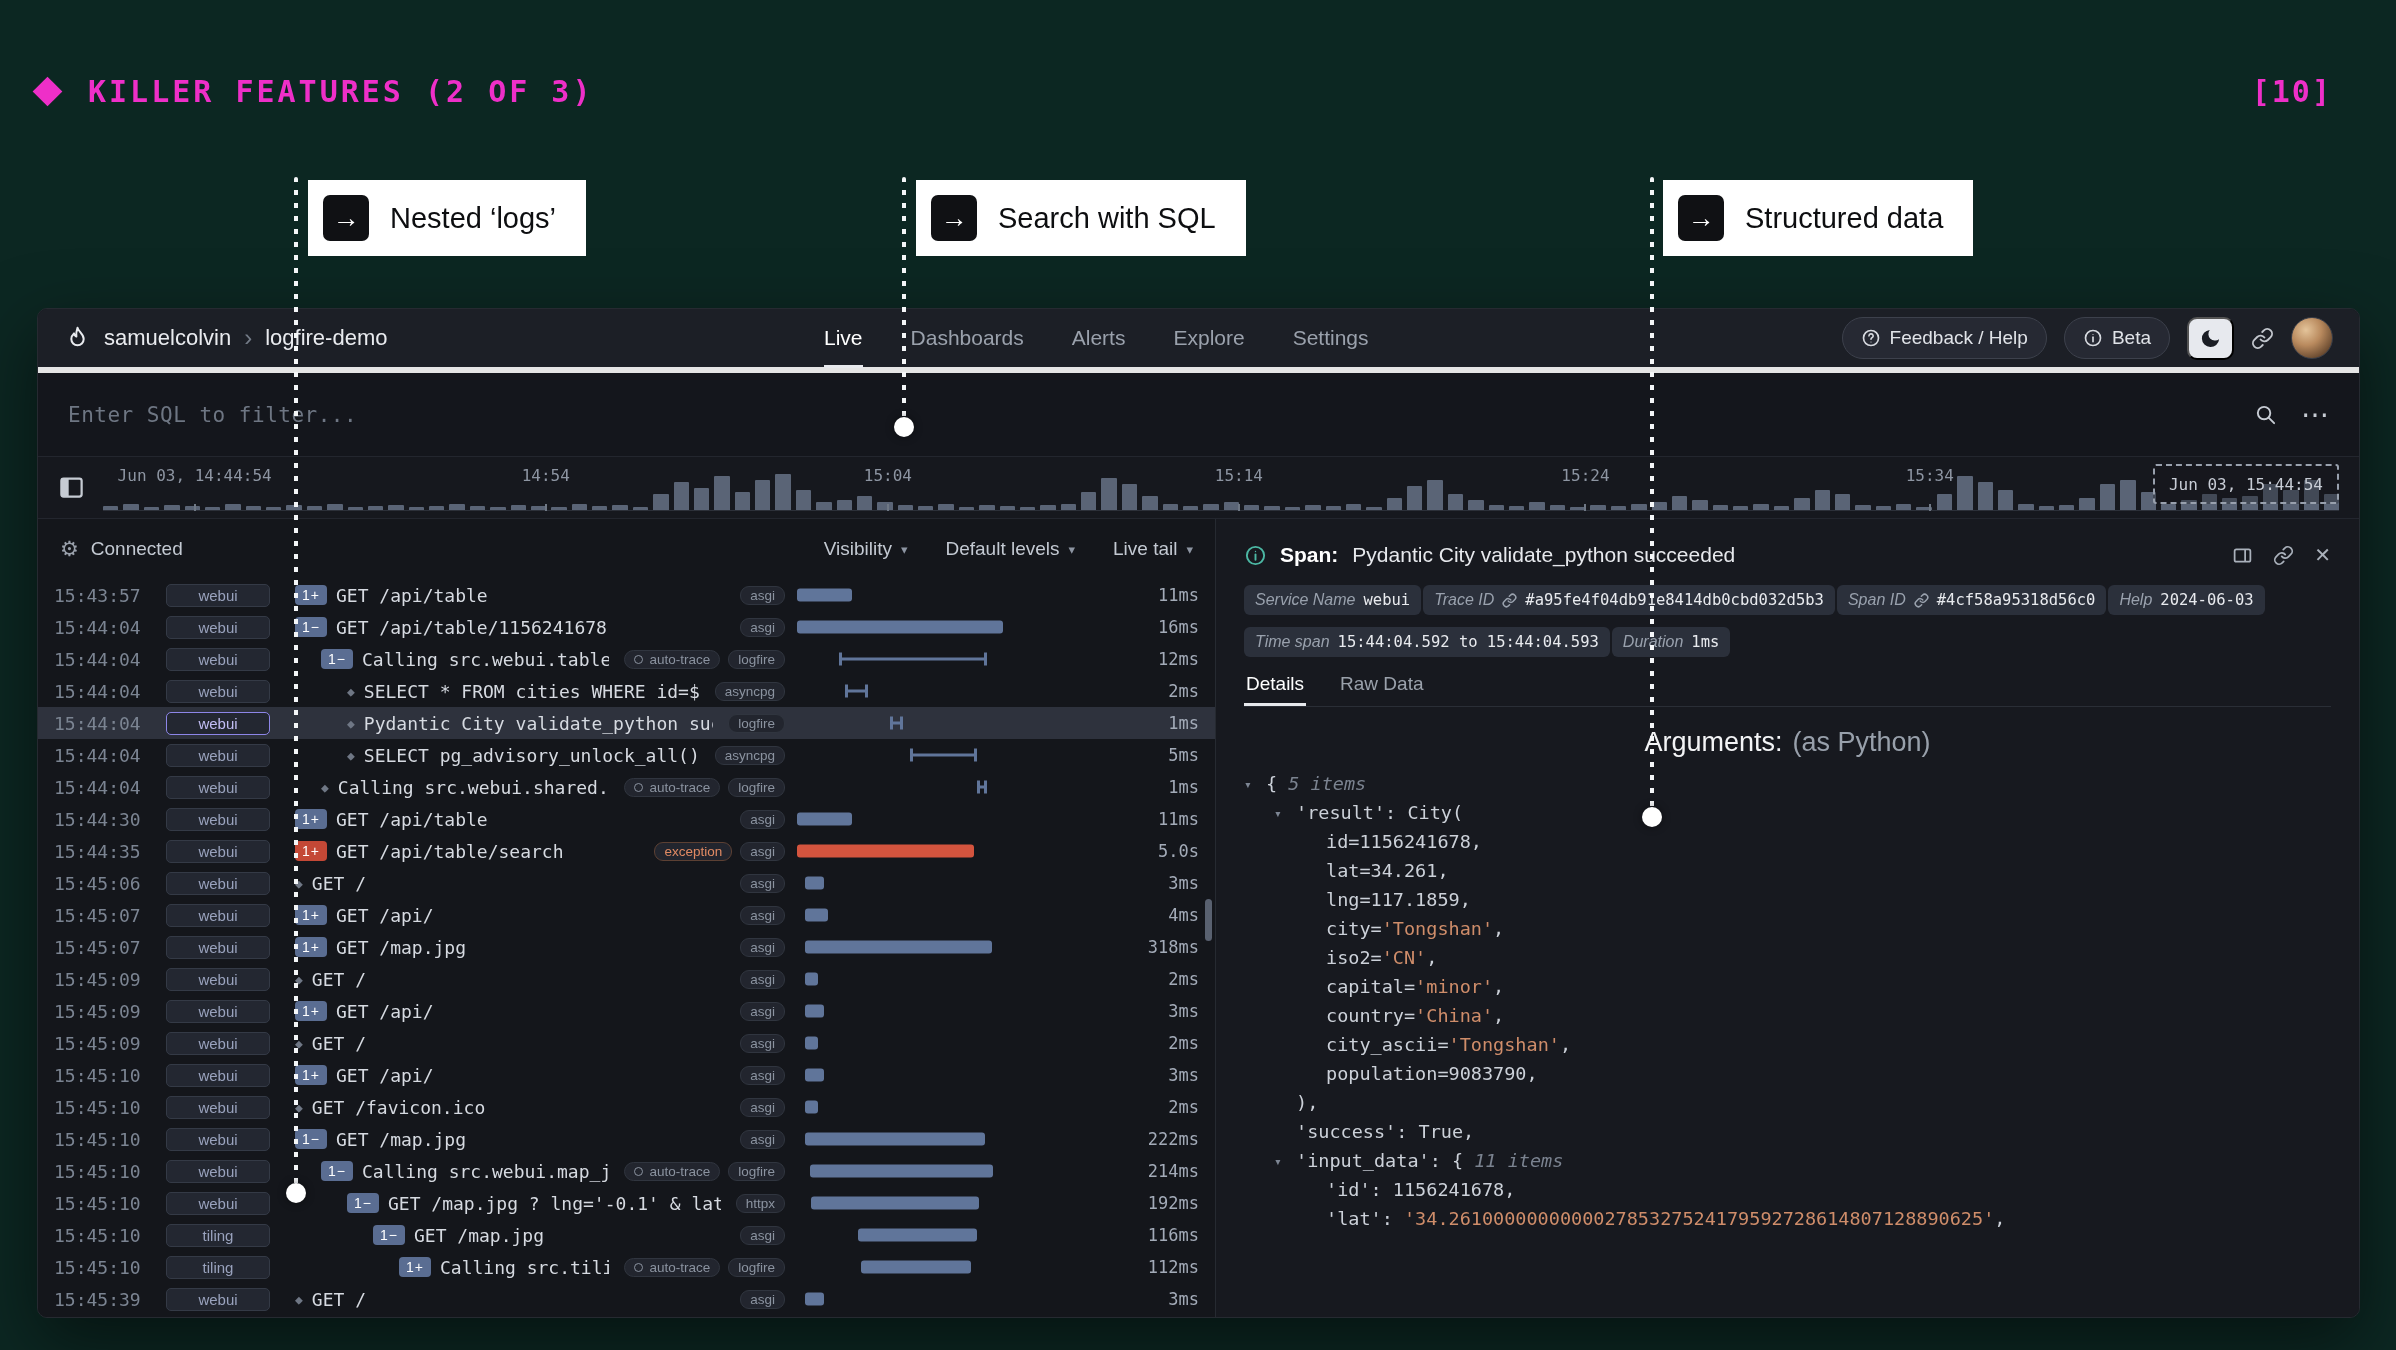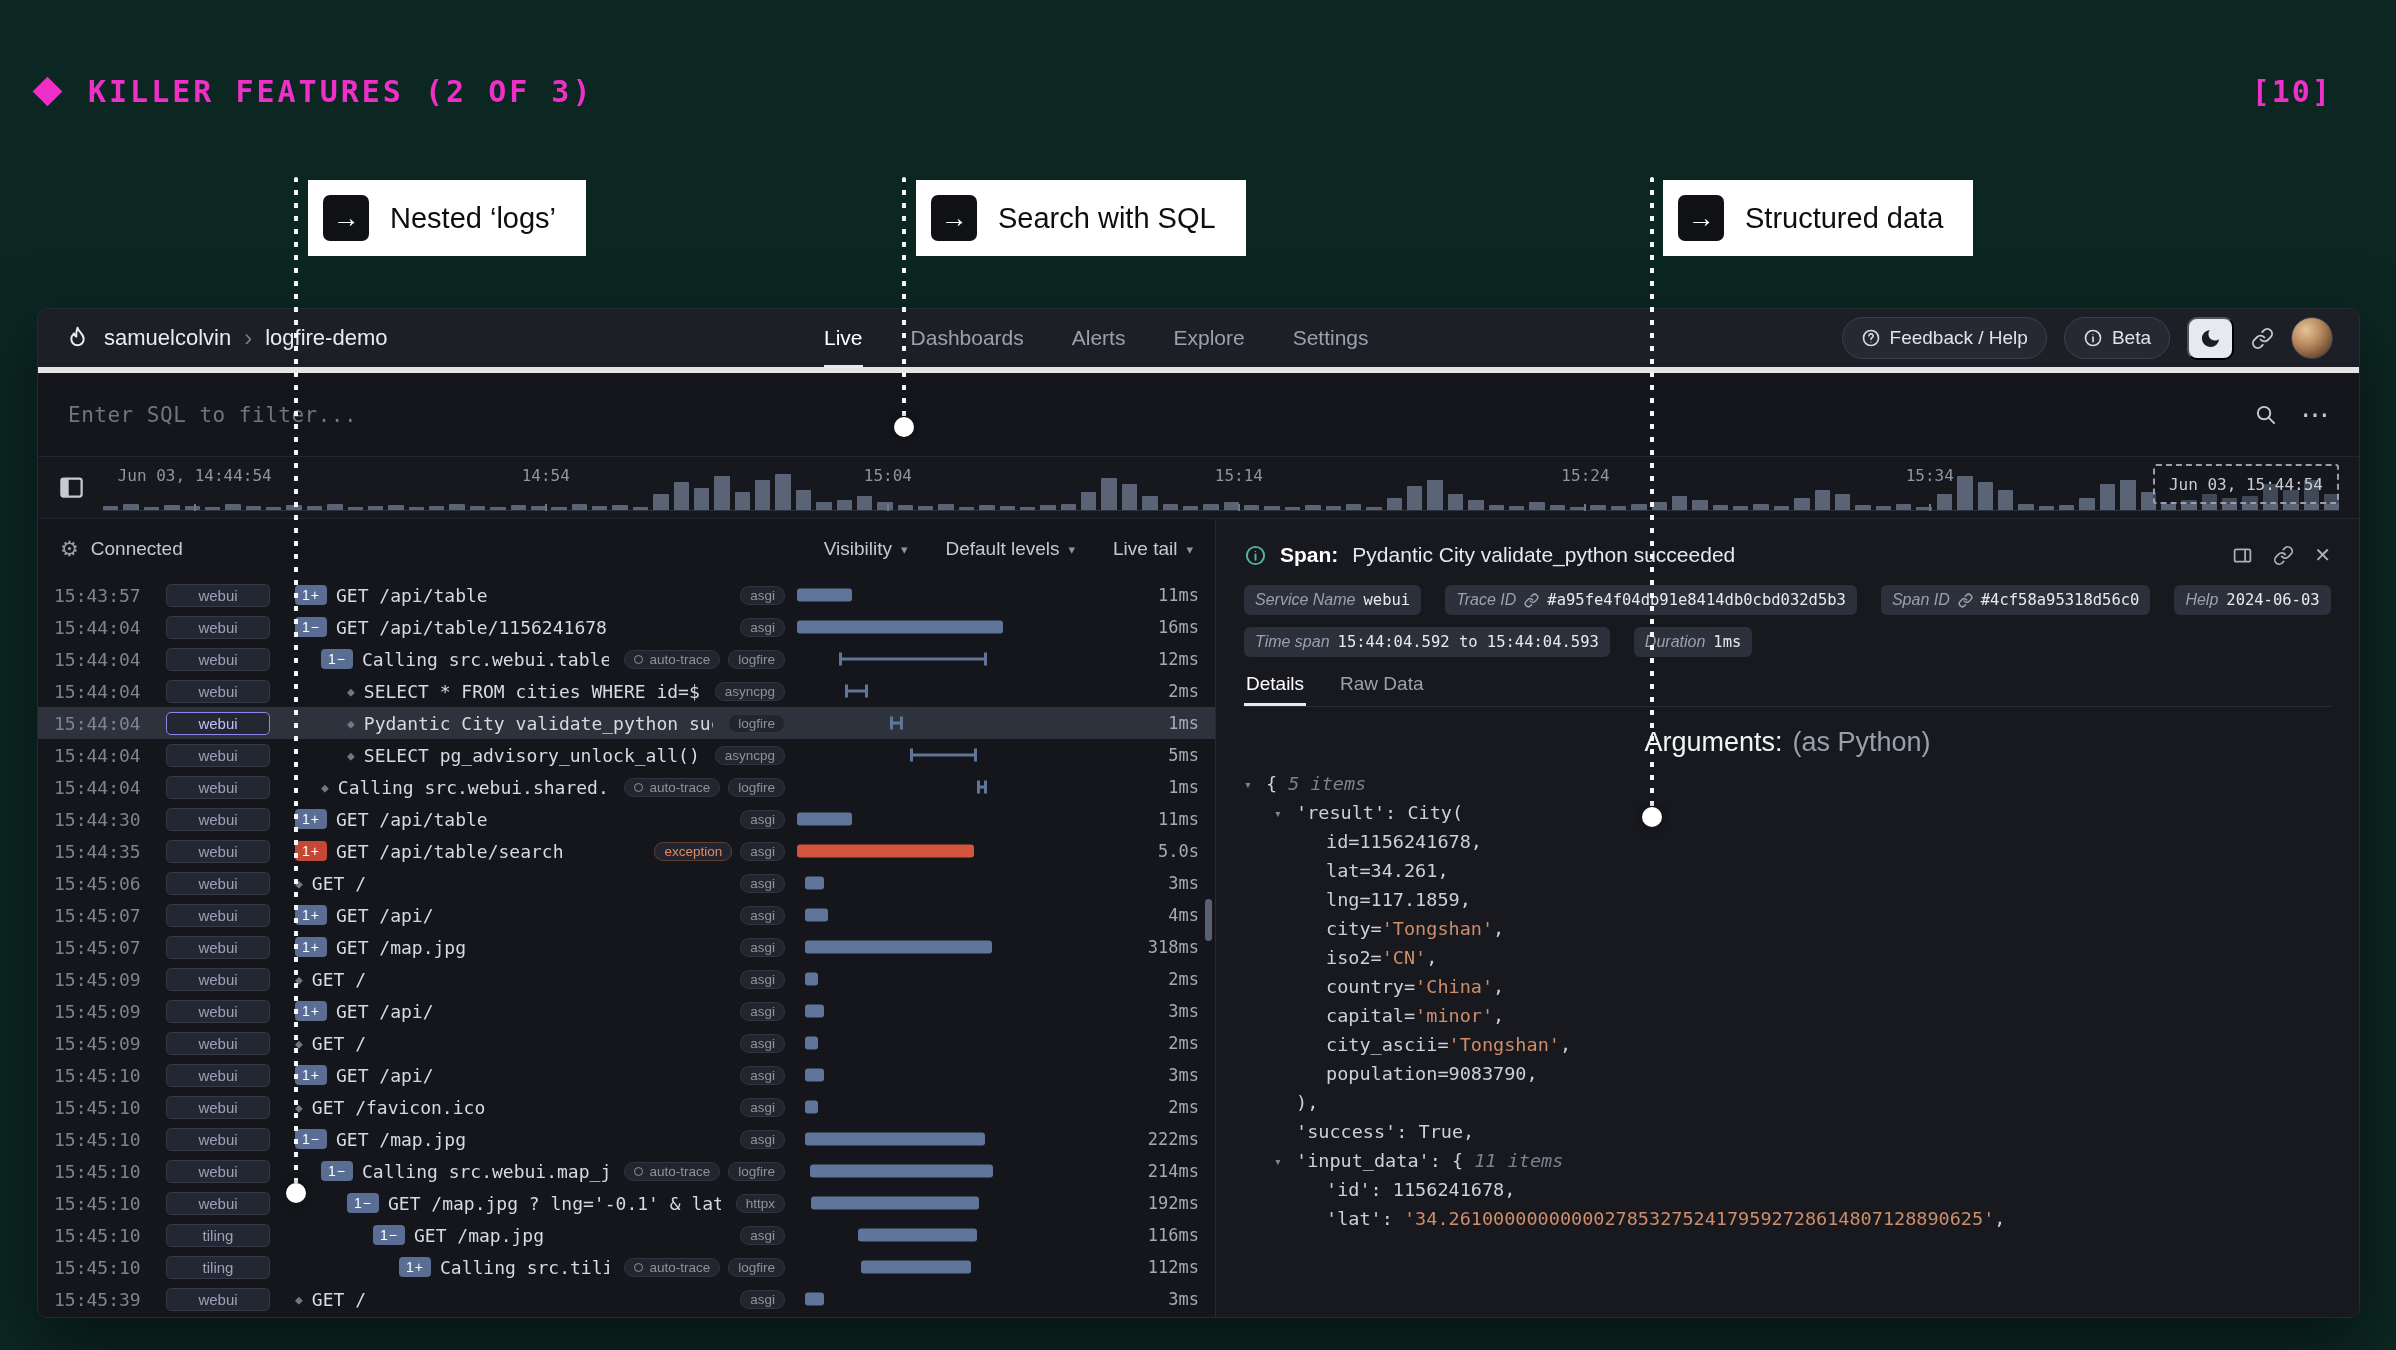--- a/index.html
+++ b/index.html
@@ -150,21 +150,21 @@
   .lr-dur { width:80px; flex:none; text-align:right; color:#a3abb8; font-size:17px; }
   .scroll-pill { position:absolute; right:3px; top:380px; width:7px; height:42px; border-radius:4px; background:#596170; }
 
   
   .details { flex:1; padding:22px 28px; overflow:hidden; background:#17191f; }
   .det-header { display:flex; align-items:center; gap:13px; height:28px; }
   .det-title { font-size:21px; color:#e7e9ed; white-space:nowrap; }
   .det-title b { color:#ffffff; margin-right:14px; }
   .det-icons { margin-left:auto; display:flex; gap:20px; color:#aab1bb; align-items:center; }
   .det-close { font-size:20px; color:#aab1bb; cursor:pointer; }
-  .det-meta-row { margin-top:12px; display:flex; gap:24px;align-items:flex-end; }
+  .det-meta-row { margin-top:12px; display:flex; gap:2px;align-items:flex-end; }
   .det-meta-row:first-of-type { margin-top:16px; }
   .meta-pill { background:#2b303b; border-radius:6px; padding:6px 11px; display:flex; gap:8px; align-items:center; white-space:nowrap; }
   .meta-label { font-style:italic; color:#99a1ad; font-size:16px; }
   .meta-value { color:#e8eaee; font-family:"DejaVu Sans Mono",monospace; font-size:15.5px; }
   .meta-link { display:flex; color:#9aa2ae; }
   .det-tabs { margin-top:16px; border-bottom:1px solid #2a2e36; display:flex; gap:32px; height:34px; }
   .det-tab { padding:0 2px; font-size:19px; color:#9aa1ab; position:relative; cursor:pointer; display:flex; align-items:flex-start; }
   .det-tab.active { color:#ffffff; }
   .det-tab.active::after { content:""; position:absolute; left:0; right:0; bottom:0; height:3px; background:#e7e9ed; }
   .det-heading { margin-top:20px; font-size:27px; font-weight:normal; color:#f3f4f6; height:30px;text-align:center; }
@@ -896,22 +896,22 @@
       </div>
 
       <div class="code">
           <div class="code-line" style="padding-left: 22px;"><span class="code-caret" style="left: 0px;">▾</span><span class="seg-p">{ </span><span class="seg-m">5 items</span></div>
           <div class="code-line" style="padding-left: 52px;"><span class="code-caret" style="left: 30px;">▾</span><span class="seg-p">'result': City(</span></div>
           <div class="code-line" style="padding-left: 82px;"><span class="seg-p">id=1156241678,</span></div>
           <div class="code-line" style="padding-left: 82px;"><span class="seg-p">lat=34.261,</span></div>
           <div class="code-line" style="padding-left: 82px;"><span class="seg-p">lng=117.1859,</span></div>
           <div class="code-line" style="padding-left: 82px;"><span class="seg-p">city=</span><span class="seg-s">'Tongshan'</span><span class="seg-p">,</span></div>
           <div class="code-line" style="padding-left: 82px;"><span class="seg-p">iso2=</span><span class="seg-s">'CN'</span><span class="seg-p">,</span></div>
+          <div class="code-line" style="padding-left: 82px;"><span class="seg-p">capital=</span><span class="seg-s">'minor'</span><span class="seg-p">,</span></div>
           <div class="code-line" style="padding-left: 82px;"><span class="seg-p">country=</span><span class="seg-s">'China'</span><span class="seg-p">,</span></div>
-          <div class="code-line" style="padding-left: 82px;"><span class="seg-p">capital=</span><span class="seg-s">'minor'</span><span class="seg-p">,</span></div>
           <div class="code-line" style="padding-left: 82px;"><span class="seg-p">city_ascii=</span><span class="seg-s">'Tongshan'</span><span class="seg-p">,</span></div>
           <div class="code-line" style="padding-left: 82px;"><span class="seg-p">population=9083790,</span></div>
           <div class="code-line" style="padding-left: 52px;"><span class="seg-p">),</span></div>
           <div class="code-line" style="padding-left: 52px;"><span class="seg-p">'success': True,</span></div>
           <div class="code-line" style="padding-left: 52px;"><span class="code-caret" style="left: 30px;">▾</span><span class="seg-p">'input_data': { </span><span class="seg-m">11 items</span></div>
           <div class="code-line" style="padding-left: 82px;"><span class="seg-p">'id': 1156241678,</span></div>
           <div class="code-line" style="padding-left: 82px;"><span class="seg-p">'lat': </span><span class="seg-s">'34.261000000000002785327524179592728614807128890625'</span><span class="seg-p">,</span></div>
         </div>
     </div>
   </div>

